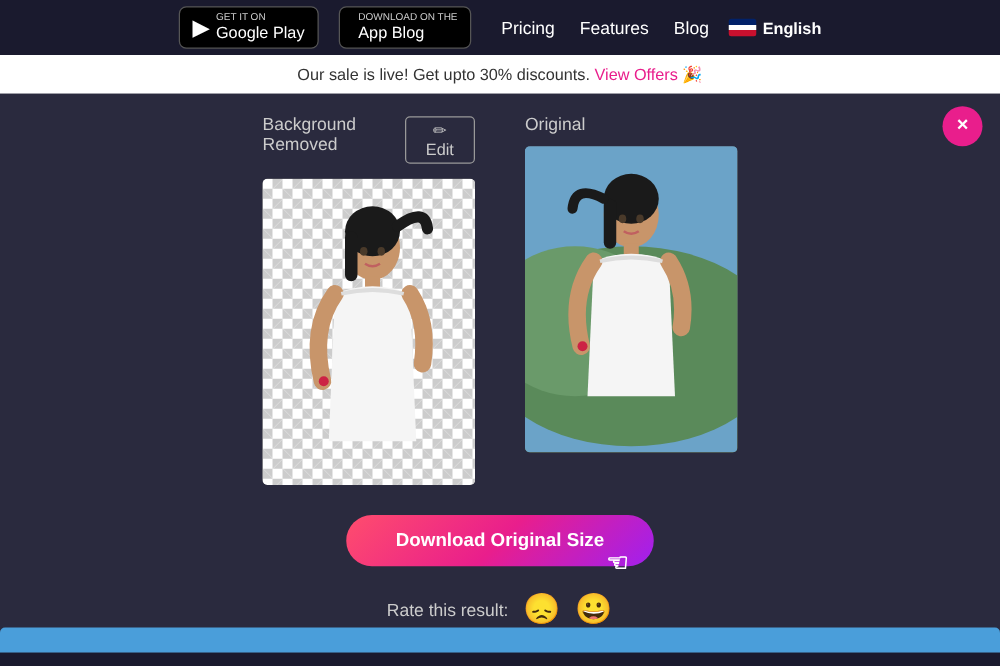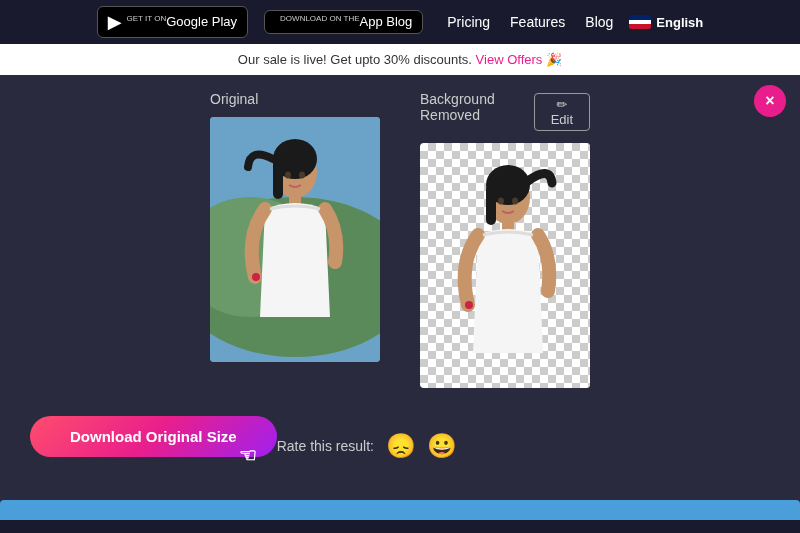--- a/index.html
+++ b/index.html
@@ -32,21 +32,21 @@
       padding: 4px 10px;
       cursor: pointer;
       color: #fff;
       text-decoration: none;
     }
     .store-btn .store-icon {
       font-size: 18px;
     }
     .store-btn .store-text {
       display: flex;
-      flex-direction: row;
+      flex-direction: column;
       line-height: 1.1;
     }
     .store-btn .store-sub {
       font-size: 8px;
       color: #ccc;
       text-transform: uppercase;
     }
     .store-btn .store-name {
       font-size: 13px;
       font-weight: normal;
@@ -198,22 +198,24 @@
       cursor: pointer;
       font-size: 13px;
       display: flex;
       align-items: center;
       gap: 4px;
     }
 
     
     .download-section {
       display: flex;
+      flex-direction: column;
       align-items: center;
       margin-top: 24px;
+      justify-content: flex-end;
     }
 
     .download-btn {
       background: linear-gradient(135deg, #ff4d6d, #e91e8c, #a020f0);
       border: none;
       color: #fff;
       font-size: 15px;
       font-weight: bold;
       padding: 12px 40px;
       border-radius: 30px;
@@ -299,58 +301,20 @@
   <span>Our sale is live! Get upto 30% discounts.</span>
   <a>View Offers</a>
   <span>🎉</span>
 </div>
 
 <div class="main-content">
 
   <button class="close-btn">×</button>
 
   <div class="image-panels">
-
-    <div class="panel">
-      <span class="panel-label">Original</span>
-      <div class="panel-image-wrapper">
-        <div class="original-img">
-          
-          <svg class="woman-svg" viewBox="0 0 170 245" xmlns="http://www.w3.org/2000/svg">
-
-            <rect width="170" height="245" fill="#6ba3c8"></rect>
-
-            <ellipse cx="85" cy="160" rx="120" ry="80" fill="#5a8a5a"></ellipse>
-            <ellipse cx="40" cy="140" rx="70" ry="60" fill="#6a9a6a"></ellipse>
-
-            <ellipse cx="85" cy="55" rx="22" ry="26" fill="#c8956a"></ellipse>
-
-            <ellipse cx="85" cy="42" rx="22" ry="20" fill="#1a1a1a"></ellipse>
-            <rect x="63" y="42" width="10" height="40" rx="5" fill="#1a1a1a"></rect>
-
-            <rect x="79" y="78" width="12" height="14" fill="#c8956a"></rect>
-
-            <path d="M55,92 Q85,80 115,92 L120,200 L50,200 Z" fill="#f5f5f5"></path>
-
-            <path d="M55,92 Q35,120 45,160" stroke="#c8956a" stroke-width="14" fill="none" stroke-linecap="round"></path>
-            <path d="M115,92 Q130,115 125,145" stroke="#c8956a" stroke-width="14" fill="none" stroke-linecap="round"></path>
-
-            <ellipse cx="78" cy="58" rx="3" ry="3.5" fill="#4a3a2a"></ellipse>
-            <ellipse cx="92" cy="58" rx="3" ry="3.5" fill="#4a3a2a"></ellipse>
-            <path d="M79,68 Q85,72 91,68" stroke="#c06060" stroke-width="2" fill="none"></path>
-
-            <path d="M60,92 Q85,86 110,92" stroke="#ddd" stroke-width="3" fill="none"></path>
-
-            <path d="M63,42 Q40,30 38,50" stroke="#1a1a1a" stroke-width="8" fill="none" stroke-linecap="round"></path>
-
-            <circle cx="46" cy="160" r="4" fill="#cc2244"></circle>
-          </svg>
-        </div>
-      </div>
-    </div>
 
     <div class="panel">
       <div class="right-panel-header">
         <span class="panel-label">Background Removed</span>
         <button class="edit-btn">✏ Edit</button>
       </div>
       <div class="panel-image-wrapper">
         <div class="removed-img">
           
           <svg class="woman-svg" viewBox="0 0 170 245" xmlns="http://www.w3.org/2000/svg">
@@ -374,20 +338,58 @@
             <path d="M82,68 Q88,72 94,68" stroke="#c06060" stroke-width="2" fill="none"></path>
 
             <path d="M63,92 Q88,86 113,92" stroke="#ddd" stroke-width="3" fill="none"></path>
 
             <circle cx="49" cy="162" r="4" fill="#cc2244"></circle>
           </svg>
         </div>
       </div>
     </div>
 
+    <div class="panel">
+      <span class="panel-label">Original</span>
+      <div class="panel-image-wrapper">
+        <div class="original-img">
+          
+          <svg class="woman-svg" viewBox="0 0 170 245" xmlns="http://www.w3.org/2000/svg">
+
+            <rect width="170" height="245" fill="#6ba3c8"></rect>
+
+            <ellipse cx="85" cy="160" rx="120" ry="80" fill="#5a8a5a"></ellipse>
+            <ellipse cx="40" cy="140" rx="70" ry="60" fill="#6a9a6a"></ellipse>
+
+            <ellipse cx="85" cy="55" rx="22" ry="26" fill="#c8956a"></ellipse>
+
+            <ellipse cx="85" cy="42" rx="22" ry="20" fill="#1a1a1a"></ellipse>
+            <rect x="63" y="42" width="10" height="40" rx="5" fill="#1a1a1a"></rect>
+
+            <rect x="79" y="78" width="12" height="14" fill="#c8956a"></rect>
+
+            <path d="M55,92 Q85,80 115,92 L120,200 L50,200 Z" fill="#f5f5f5"></path>
+
+            <path d="M55,92 Q35,120 45,160" stroke="#c8956a" stroke-width="14" fill="none" stroke-linecap="round"></path>
+            <path d="M115,92 Q130,115 125,145" stroke="#c8956a" stroke-width="14" fill="none" stroke-linecap="round"></path>
+
+            <ellipse cx="78" cy="58" rx="3" ry="3.5" fill="#4a3a2a"></ellipse>
+            <ellipse cx="92" cy="58" rx="3" ry="3.5" fill="#4a3a2a"></ellipse>
+            <path d="M79,68 Q85,72 91,68" stroke="#c06060" stroke-width="2" fill="none"></path>
+
+            <path d="M60,92 Q85,86 110,92" stroke="#ddd" stroke-width="3" fill="none"></path>
+
+            <path d="M63,42 Q40,30 38,50" stroke="#1a1a1a" stroke-width="8" fill="none" stroke-linecap="round"></path>
+
+            <circle cx="46" cy="160" r="4" fill="#cc2244"></circle>
+          </svg>
+        </div>
+      </div>
+    </div>
+
   </div>
 
   <div class="download-section">
     <button class="download-btn">
       <span>Download Original Size</span>
       <span class="cursor-icon">☞</span>
     </button>
 
     <div class="rating-section">
       <span>Rate this result:</span>

